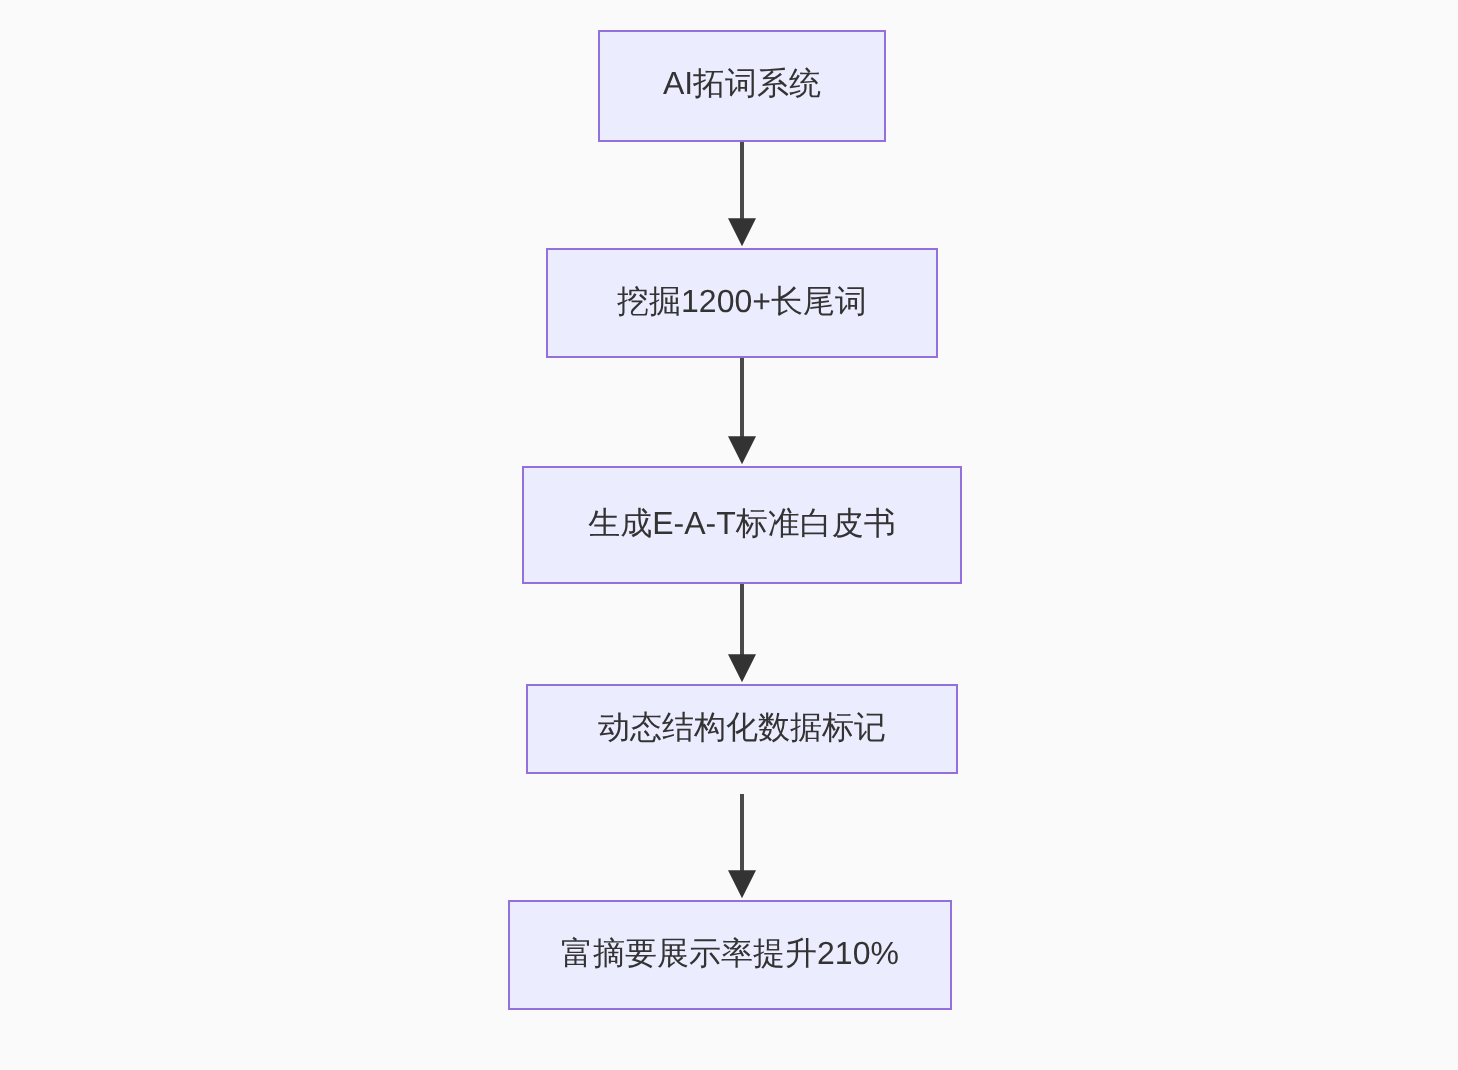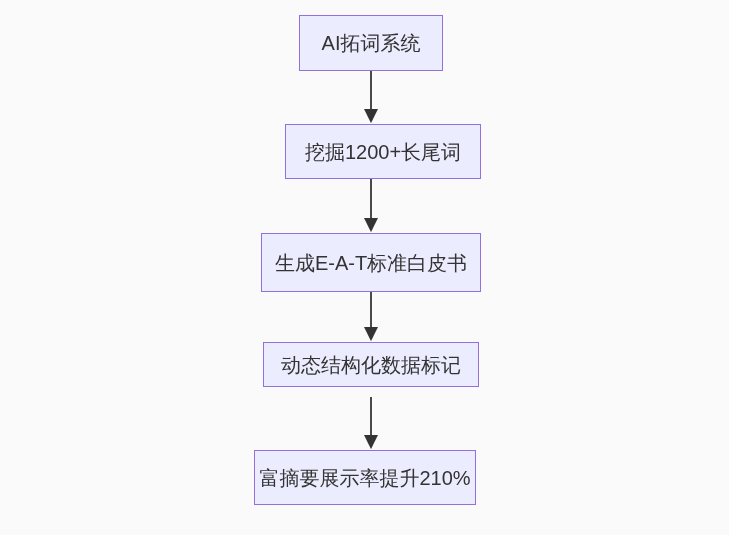--- a/index.html
+++ b/index.html
@@ -26,21 +26,21 @@
     pointer-events: none;
   }
   .node {
     position: absolute;
     display: flex;
     align-items: center;
     justify-content: center;
     background: var(--node-fill);
     border: 1px solid var(--node-border);
     color: var(--text);
-    font-size: 20px;
+    font-size: 16px;
     line-height: 1.2;
     text-align: center;
     white-space: nowrap;
   }
 </style>
 </head>
 <body>
 
 <div class="canvas">
 
@@ -53,21 +53,21 @@
     <line x1="371" y1="71" x2="371" y2="121" stroke="var(--edge)" stroke-width="2" marker-end="url(#arrowhead)"></line>
     <line x1="371" y1="179" x2="371" y2="230" stroke="var(--edge)" stroke-width="2" marker-end="url(#arrowhead)"></line>
     <line x1="371" y1="288" x2="371" y2="339" stroke="var(--edge)" stroke-width="2" marker-end="url(#arrowhead)"></line>
     <line x1="371" y1="397" x2="371" y2="447" stroke="var(--edge)" stroke-width="2" marker-end="url(#arrowhead)"></line>
   </svg>
 
   <div class="node" style="left:299px; top:15px;  width:144px; height:56px;">
     <span>AI拓词系统</span>
   </div>
 
-  <div class="node" style="left:273px; top:124px; width:196px; height:55px;margin-left:12px;">
+  <div class="node" style="left:273px; top:124px; width:196px; height:55px;">
     <span>挖掘1200+长尾词</span>
   </div>
 
   <div class="node" style="left:261px; top:233px; width:220px; height:59px;">
     <span>生成E-A-T标准白皮书</span>
   </div>
 
   <div class="node" style="left:263px; top:342px; width:216px; height:45px;">
     <span>动态结构化数据标记</span>
   </div>

